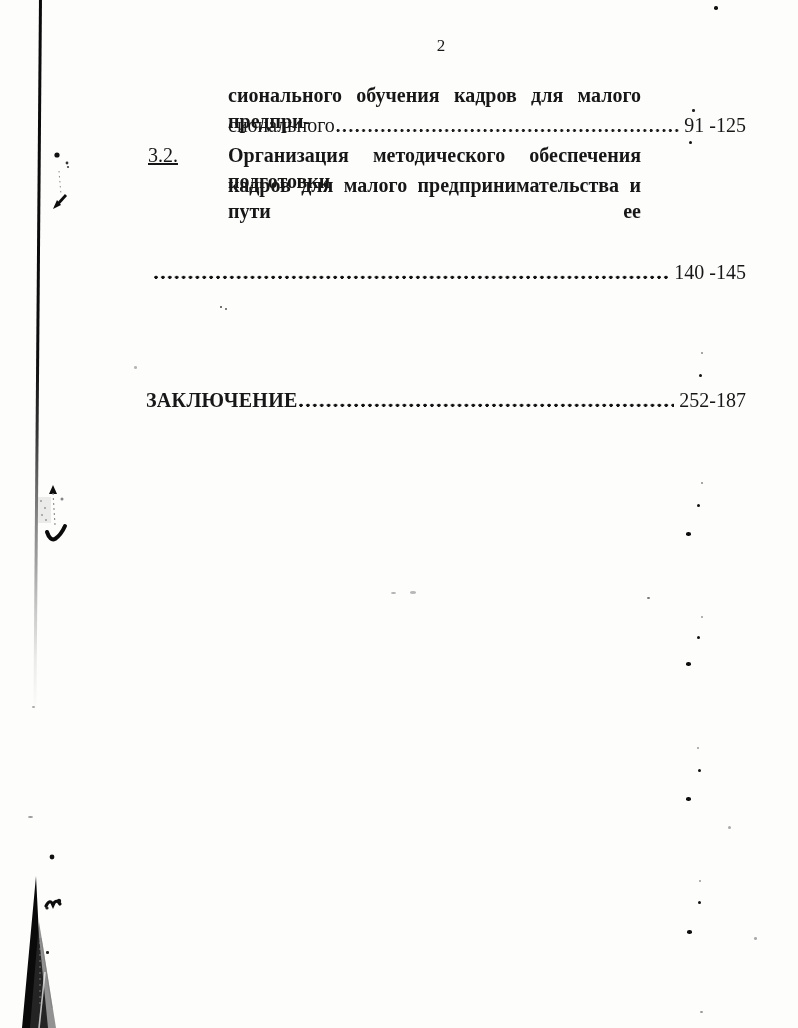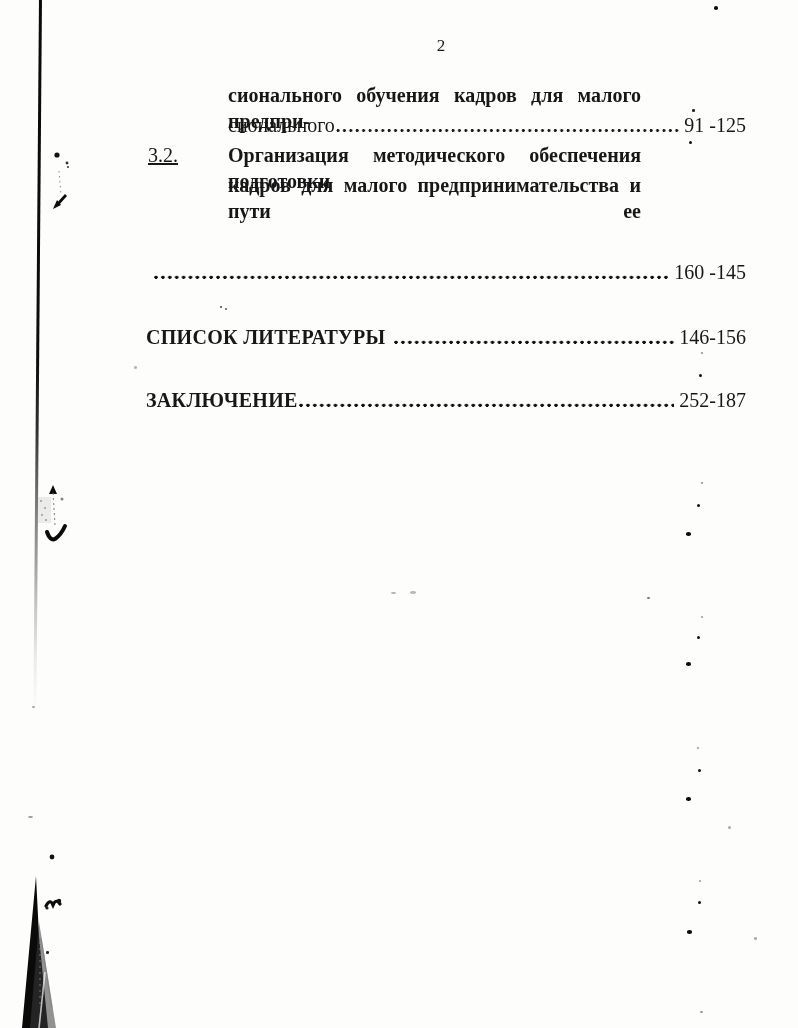--- a/index.html
+++ b/index.html
@@ -60,28 +60,23 @@
     <span class="leader" style="margin-left:1px"></span>
     <span class="pg">91 -125</span>
   </div>
 
   <div class="num32">3.2.</div>
   <div class="jrow" style="top:142px">Организация методического обеспечения подготовки</div>
   <div class="jrow" style="top:172px">кадров для малого предпринимательства и пути ее</div>
 
   <div class="frow hrow" style="top:259px; left:146px; width:600px">
     <span class="leader" style="margin-left:8px"></span>
-    <span class="pg">160 -145</span>
+    <span class="pg">140 -145</span>
   </div>
 
-  <div class="frow hrow" style="top:324px; left:146px; width:600px">
-    <span class="t">СПИСОК ЛИТЕРАТУРЫ</span>
-    <span class="leader" style="margin-left:8px"></span>
-    <span class="pg">146-156</span>
-  </div>
 
   <div class="frow hrow" style="top:387px; left:146px; width:600px">
     <span class="t">ЗАКЛЮЧЕНИЕ</span>
     <span class="leader" style="margin-left:1px"></span>
     <span class="pg">252-187</span>
   </div>
 
   <div class="scanline"></div>
 
   <svg width="70" height="152" style="left:12px; top:876px" viewBox="0 0 70 152">

